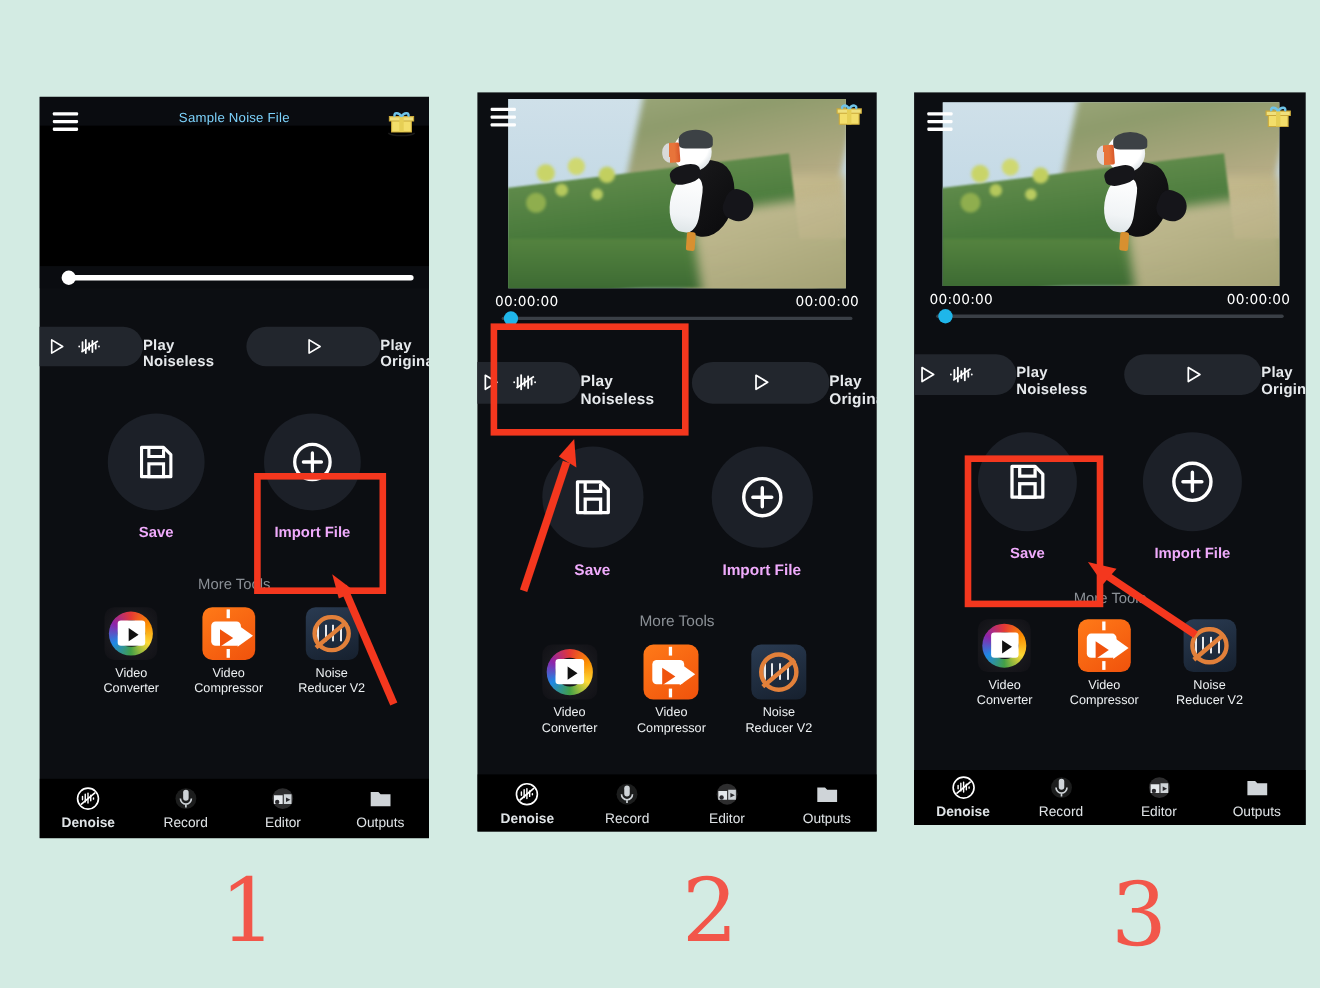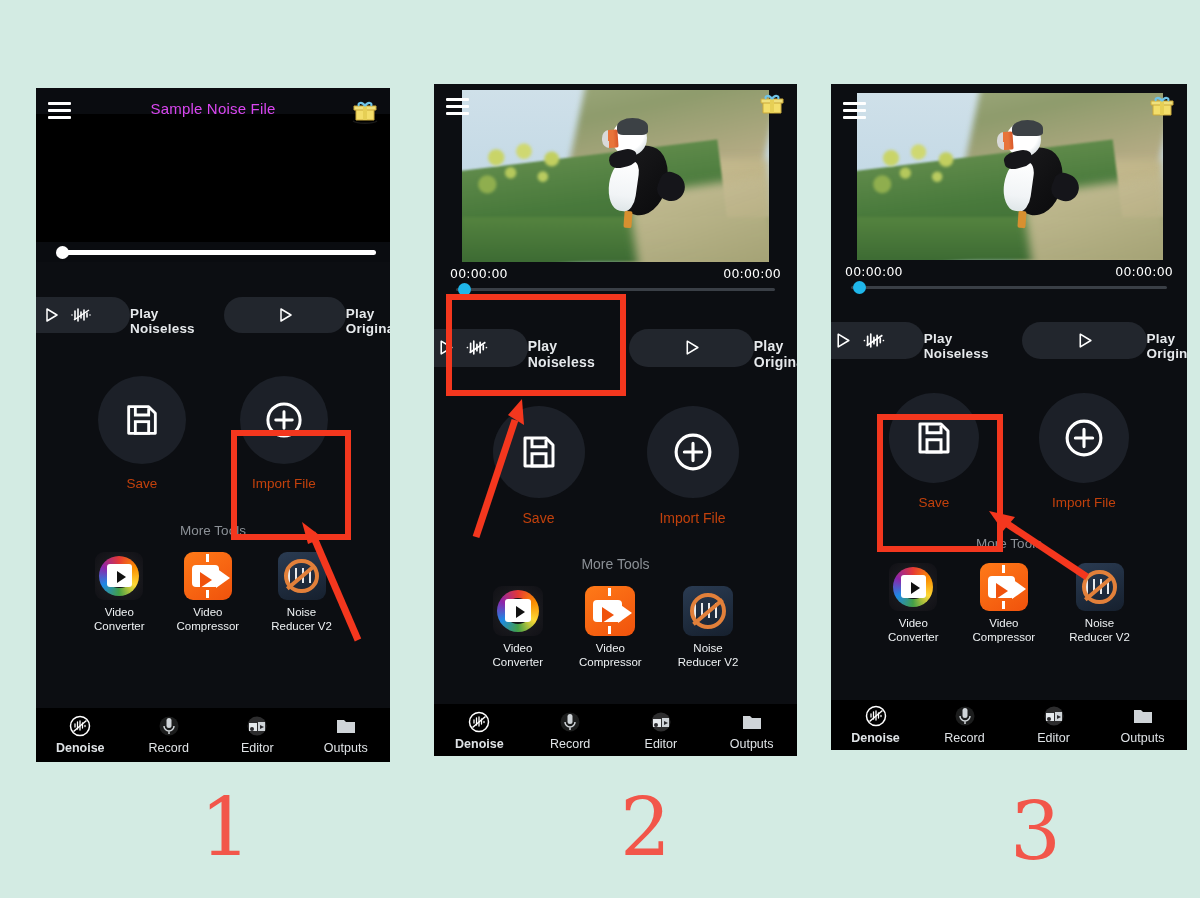--- a/index.html
+++ b/index.html
@@ -29,21 +29,21 @@
     z-index: 6;
   }
   .hamburger i { display:block; height: 3px; background: #ffffff; border-radius: 1px; }
 
   .gift {
     position: absolute; right: 10px; top: 9px; width: 30px; height: 30px; z-index: 6;
   }
 
   .vidtitle {
     position:absolute; left:0; right:0; top: 12px; text-align:center;
-    color:#d946ef; font-size: 15px; letter-spacing: .2px; z-index: 5;
+    color:#7dd3fc; font-size: 12px; letter-spacing: .2px; z-index: 5;
   }
 
   
   .blackstage { width: 100%; background: #000; }
 
   .slider1 {
     position: relative; width: 100%; height: 20px; background:#0a0c10;
     display:flex; align-items:center;
   }
   .slider1 .track {
@@ -168,21 +168,21 @@
   .pill svg { display:block; }
   .playlabel { color:#e6e9ec; font-weight: bold; letter-spacing:.2px; }
 
   
   .circlerow { display:flex; justify-content:center; }
   .circcell { display:flex; flex-direction:column; align-items:center; }
   .circ {
     border-radius:50%; background:#1c2028;
     display:flex; align-items:center; justify-content:center;
   }
-  .circlabel { color:#c2410c; font-weight:normal; }
+  .circlabel { color:#f0abfc; font-weight:bold; }
 
   
   .moretools { text-align:center; color:#8b9096; }
   .toolsrow { display:flex; justify-content:center; }
   .tool { display:flex; flex-direction:column; align-items:center; }
   .toolicon { border-radius: 9px; position:relative; overflow:hidden; }
   .toollabel { color:#eef1f3; text-align:center; line-height:1.18; }
 
   
   .ic-conv { background: radial-gradient(circle at 50% 50%, #1c1c20 0 40%, #101015 100%); }

